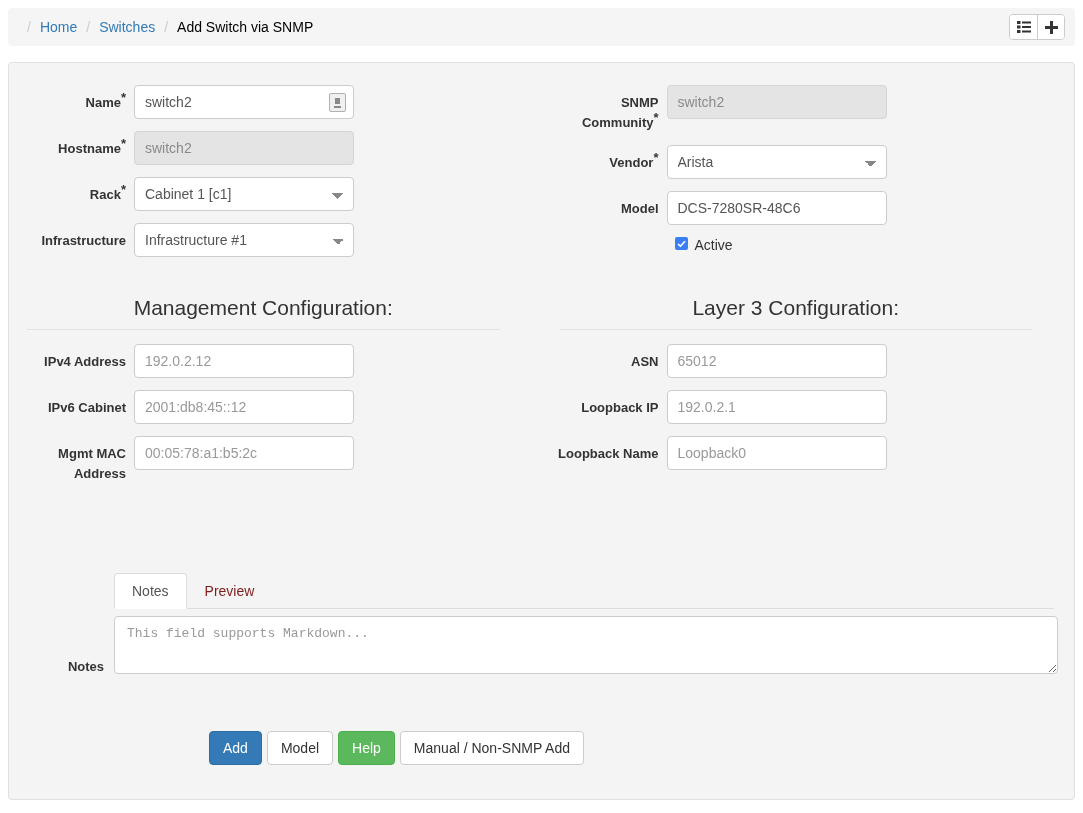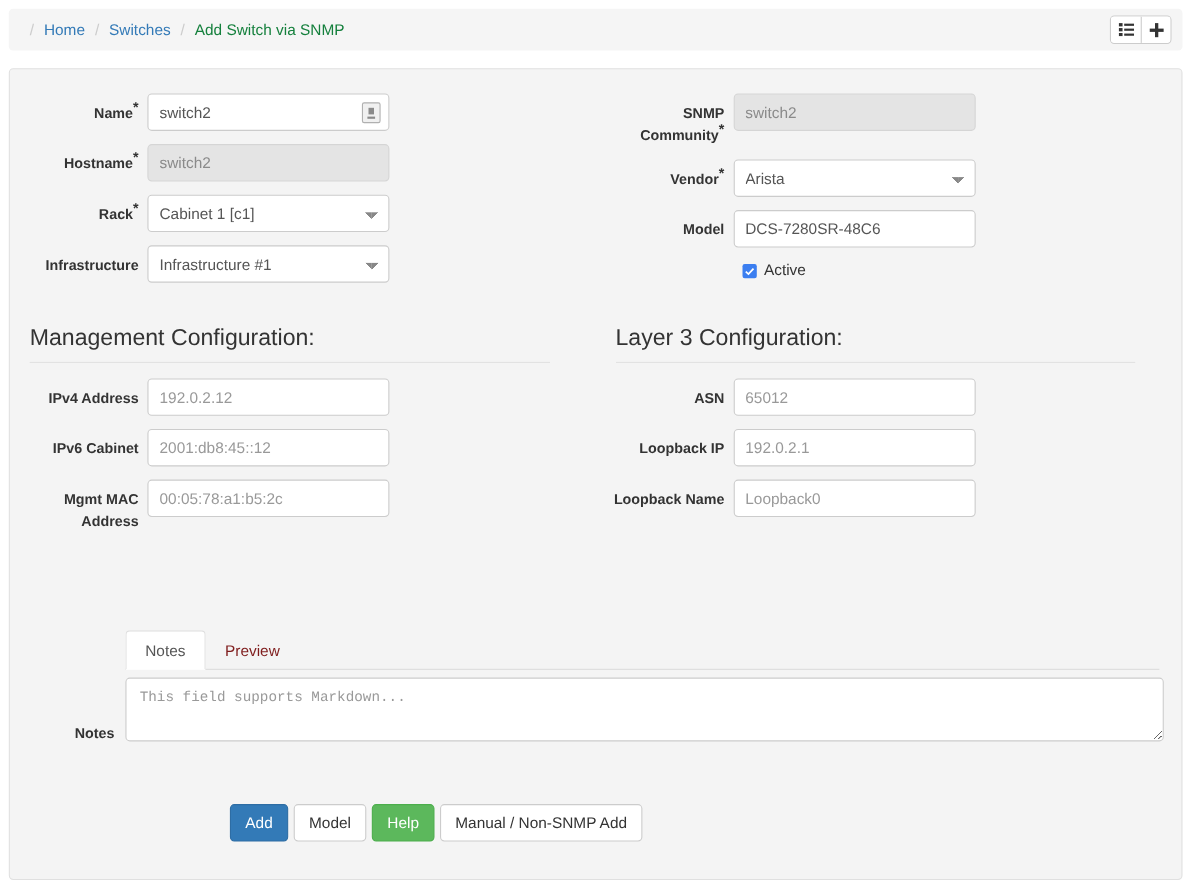--- a/index.html
+++ b/index.html
@@ -21,21 +21,21 @@
     width: 1067px; height: 38px;
     background: #f5f5f5;
     border-radius: 4px;
     display: flex;
     align-items: center;
     padding: 0 10px;
   }
   .crumbs { display: flex; align-items: center; font-size: 14px; line-height: 1; }
   .crumb-sep { color: #cccccc; margin: 0 9px; font-size: 14px; }
   .crumb-link { color: #337ab7; text-decoration: none; cursor: pointer; }
-  .crumb-current { color: #15803d; }
+  .crumb-current { color: #000000; }
 
   .crumb-actions {
     margin-left: auto;
     display: flex;
     align-items: center;
     border: 1px solid #cccccc;
     border-radius: 4px;
     overflow: hidden;
     background: #ffffff;
     height: 26px;
@@ -142,41 +142,42 @@
     display: block;
     width: 7px; height: 11px;
     background:
       linear-gradient(#8a8a8a, #8a8a8a) center 1px / 5px 6px no-repeat,
       linear-gradient(#8a8a8a, #8a8a8a) center 9px / 7px 2px no-repeat;
   }
 
   
   .checkrow {
     display: flex;
-    align-items: flex-end;
+    align-items: flex-start;
     margin-left: 133px;
     margin-top: 4px;
     margin-bottom: 12px;
   }
   .cbox {
     width: 13px; height: 13px;
     border-radius: 2px;
     background: #3b7ef0;
     display: flex; align-items: center; justify-content: center;
     cursor: pointer;
     flex: none;
   }
   .cbox svg { display: block; }
   .cblabel { margin-left: 7px; font-size: 14px; color: #333333; }
 
   
   .section {
     margin: 0 0 14px 0;
     padding-left: 18px;
     padding-right: 42px;
+    text-align: center;
   }
   .section h3 {
     margin: 0;
     font-weight: normal;
     font-size: 21px;
     color: #333333;
     padding-bottom: 8px;
     border-bottom: 1px solid #e2e2e2;
     line-height: 26px;
   }

